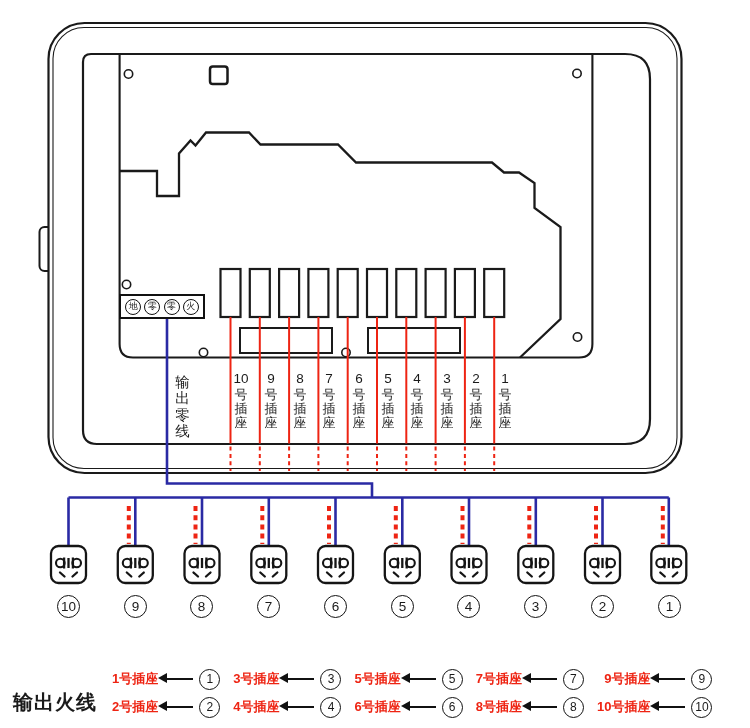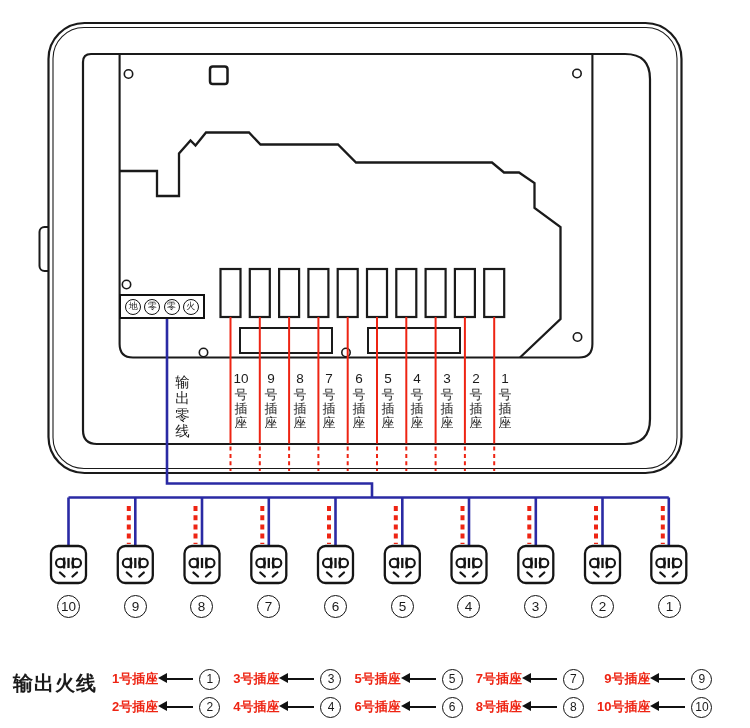--- a/index.html
+++ b/index.html
@@ -19,21 +19,21 @@
           border:2.2px solid #111;box-sizing:border-box;display:flex;align-items:center;
           justify-content:center;gap:3.2px;background:#fff;}
   .terminal{width:16px;height:16px;border:1.3px solid #111;border-radius:50%;
           box-sizing:border-box;display:flex;align-items:center;justify-content:center;
           font-size:9px;line-height:1;}
   
   .socket-num{position:absolute;top:595px;width:23px;height:23px;border:1.7px solid #111;
           border-radius:50%;box-sizing:border-box;display:flex;align-items:center;
           justify-content:center;font-size:13.5px;background:#fff;}
   
-  .live-title{position:absolute;left:13px;top:669px;font-size:20px;line-height:1.45;
+  .live-title{position:absolute;left:13px;top:688px;font-size:20px;line-height:1.45;
           font-weight:600;letter-spacing:1px;}
   
   .map-grid{position:absolute;left:112px;top:665px;width:596px;height:56px;display:grid;
           grid-template-columns:repeat(5,1fr);grid-template-rows:repeat(2,1fr);
           grid-auto-flow:column;align-items:center;}
   .map-entry{display:flex;align-items:center;justify-content:flex-end;gap:6px;
           padding-right:13px;}
   .map-label{color:#ee2413;font-size:13px;font-weight:bold;white-space:nowrap;}
   .arrow{position:relative;width:26px;height:2.2px;background:#111;margin-left:3px;flex:none;}
   .arrow::before{content:"";position:absolute;left:-9px;top:-4.7px;border-top:5.8px solid transparent;

